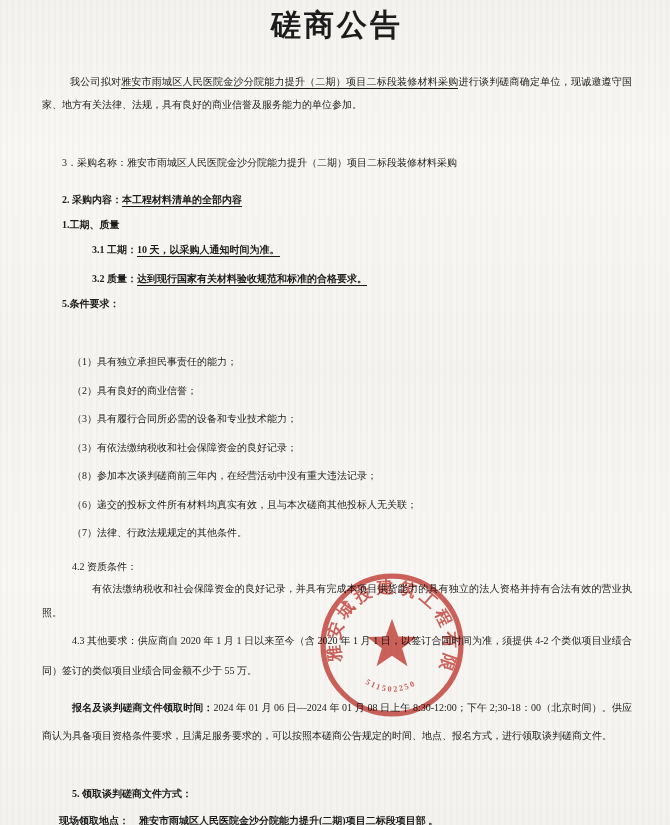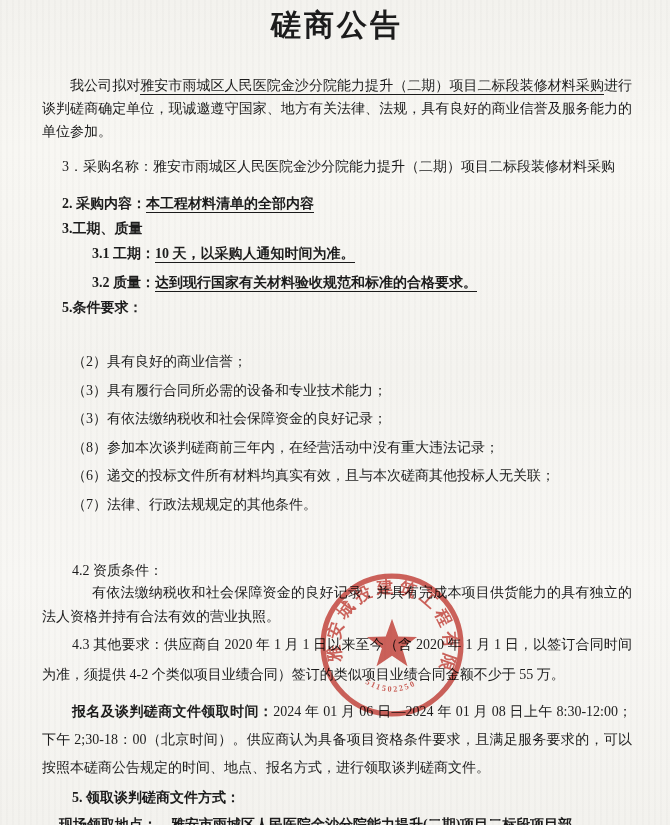--- a/index.html
+++ b/index.html
@@ -12,21 +12,21 @@
     overflow:hidden;
   }
   
   .page::before{
     content:""; position:absolute; inset:0; pointer-events:none;
     background:
       repeating-linear-gradient(90deg, rgba(0,0,0,0.015) 0 2px, rgba(255,255,255,0.02) 2px 6px),
       linear-gradient(180deg, #f3f2ee 0%, #f8f7f3 18%, #f4f3ef 45%, #f8f7f4 70%, #f3f2ee 100%);
   }
   .content { position:absolute; left:42px; top:0; width:590px; height:825px;text-decoration:underline; }
-  .blk { position:absolute; left:0; right:0; font-size:14px; line-height:23px; text-align:justify; }
+  .blk { position:absolute; left:0; right:0; font-size:10px; line-height:23px; text-align:justify; }
   .doc-title { font-size:30px; font-weight:bold; text-align:center; letter-spacing:3px; line-height:38px; }
   .b { font-weight:bold; }
   .u { border-bottom:1.4px solid #1b1b1b; padding-bottom:1px; box-decoration-break:clone; -webkit-box-decoration-break:clone; }
   .ind20 { text-indent:20px; }
   .ind28 { text-indent:28px; }
   .ind30 { text-indent:30px; }
   .ind50 { text-indent:50px; }
   .ind17 { text-indent:17px; }
   .cond-line { padding-left:30px; line-height:28.5px; text-align:left; }
   .lh19 { line-height:19px; }
@@ -48,30 +48,31 @@
   <div class="content">
 
     <div class="blk doc-title" style="top:6px">磋商公告</div>
 
     <p class="blk ind28" style="top:60px"><span>我公司拟对</span><span class="u">雅安市雨城区人民医院金沙分院能力提升（二期）项目二标段装修材料采购</span><span>进行谈判磋商确定单位，现诚邀遵守国家、地方有关法律、法规，具有良好的商业信誉及服务能力的单位参加。</span></p>
 
     <p class="blk ind20 lh19" style="top:143px"><span>3．采购名称：</span><span>雅安市雨城区人民医院金沙分院能力提升（二期）项目二标段装修材料采购</span></p>
 
     <p class="blk ind20" style="top:178px"><span class="b">2. 采购内容：</span><span class="b u">本工程材料清单的全部内容</span></p>
 
-    <p class="blk ind20 b" style="top:203px">3.工期、质量</p>
+    <p class="blk ind20 b" style="top:203px">1.工期、质量</p>
 
     <p class="blk ind50" style="top:228px"><span class="b">3.1 工期：</span><span class="b u">10 天，以采购人通知时间为准。</span></p>
 
     <p class="blk ind50" style="top:257px"><span class="b">3.2 质量：</span><span class="b u">达到现行国家有关材料验收规范和标准的合格要求。</span></p>
 
     <p class="blk ind20 b" style="top:282px">5.条件要求：</p>
 
 
     <div class="blk" style="top:348px">
+      <div class="cond-line">（1）具有独立承担民事责任的能力；</div>
       <div class="cond-line">（2）具有良好的商业信誉；</div>
       <div class="cond-line">（3）具有履行合同所必需的设备和专业技术能力；</div>
       <div class="cond-line">（3）有依法缴纳税收和社会保障资金的良好记录；</div>
       <div class="cond-line">（8）参加本次谈判磋商前三年内，在经营活动中没有重大违法记录；</div>
       <div class="cond-line">（6）递交的投标文件所有材料均真实有效，且与本次磋商其他投标人无关联；</div>
       <div class="cond-line">（7）法律、行政法规规定的其他条件。</div>
     </div>
 
     <p class="blk ind30" style="top:545px">4.2 资质条件：</p>
 

